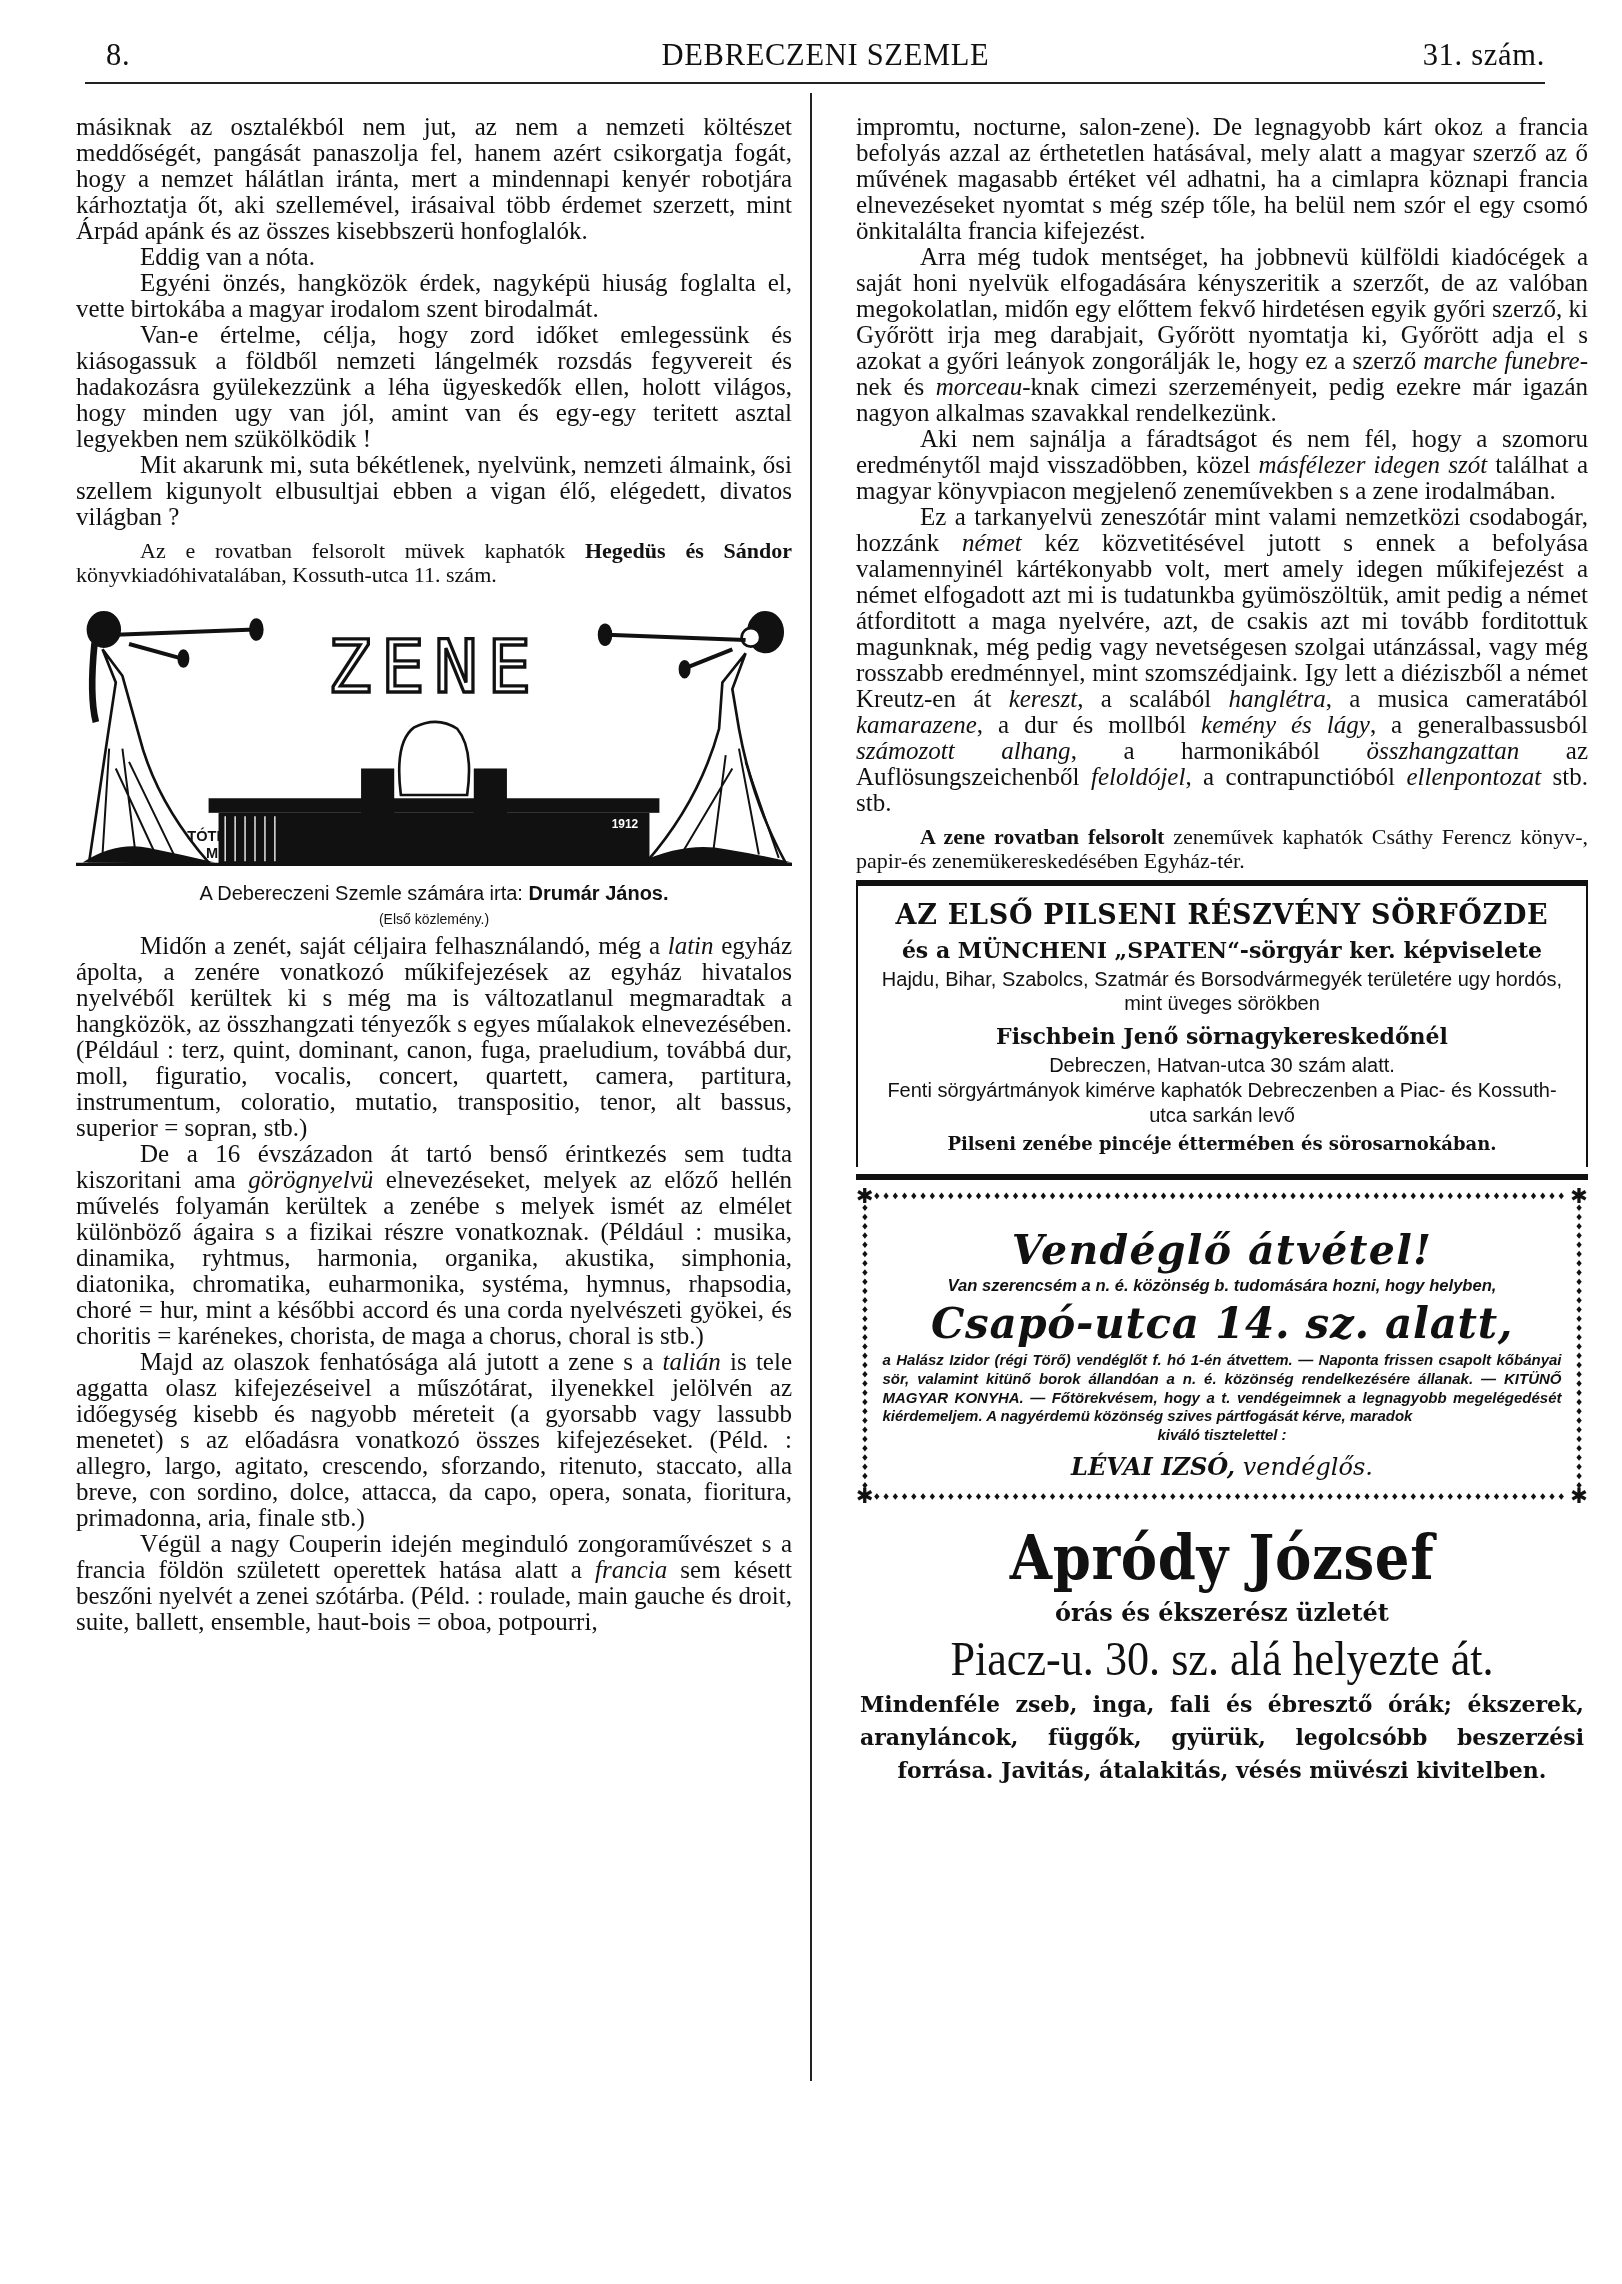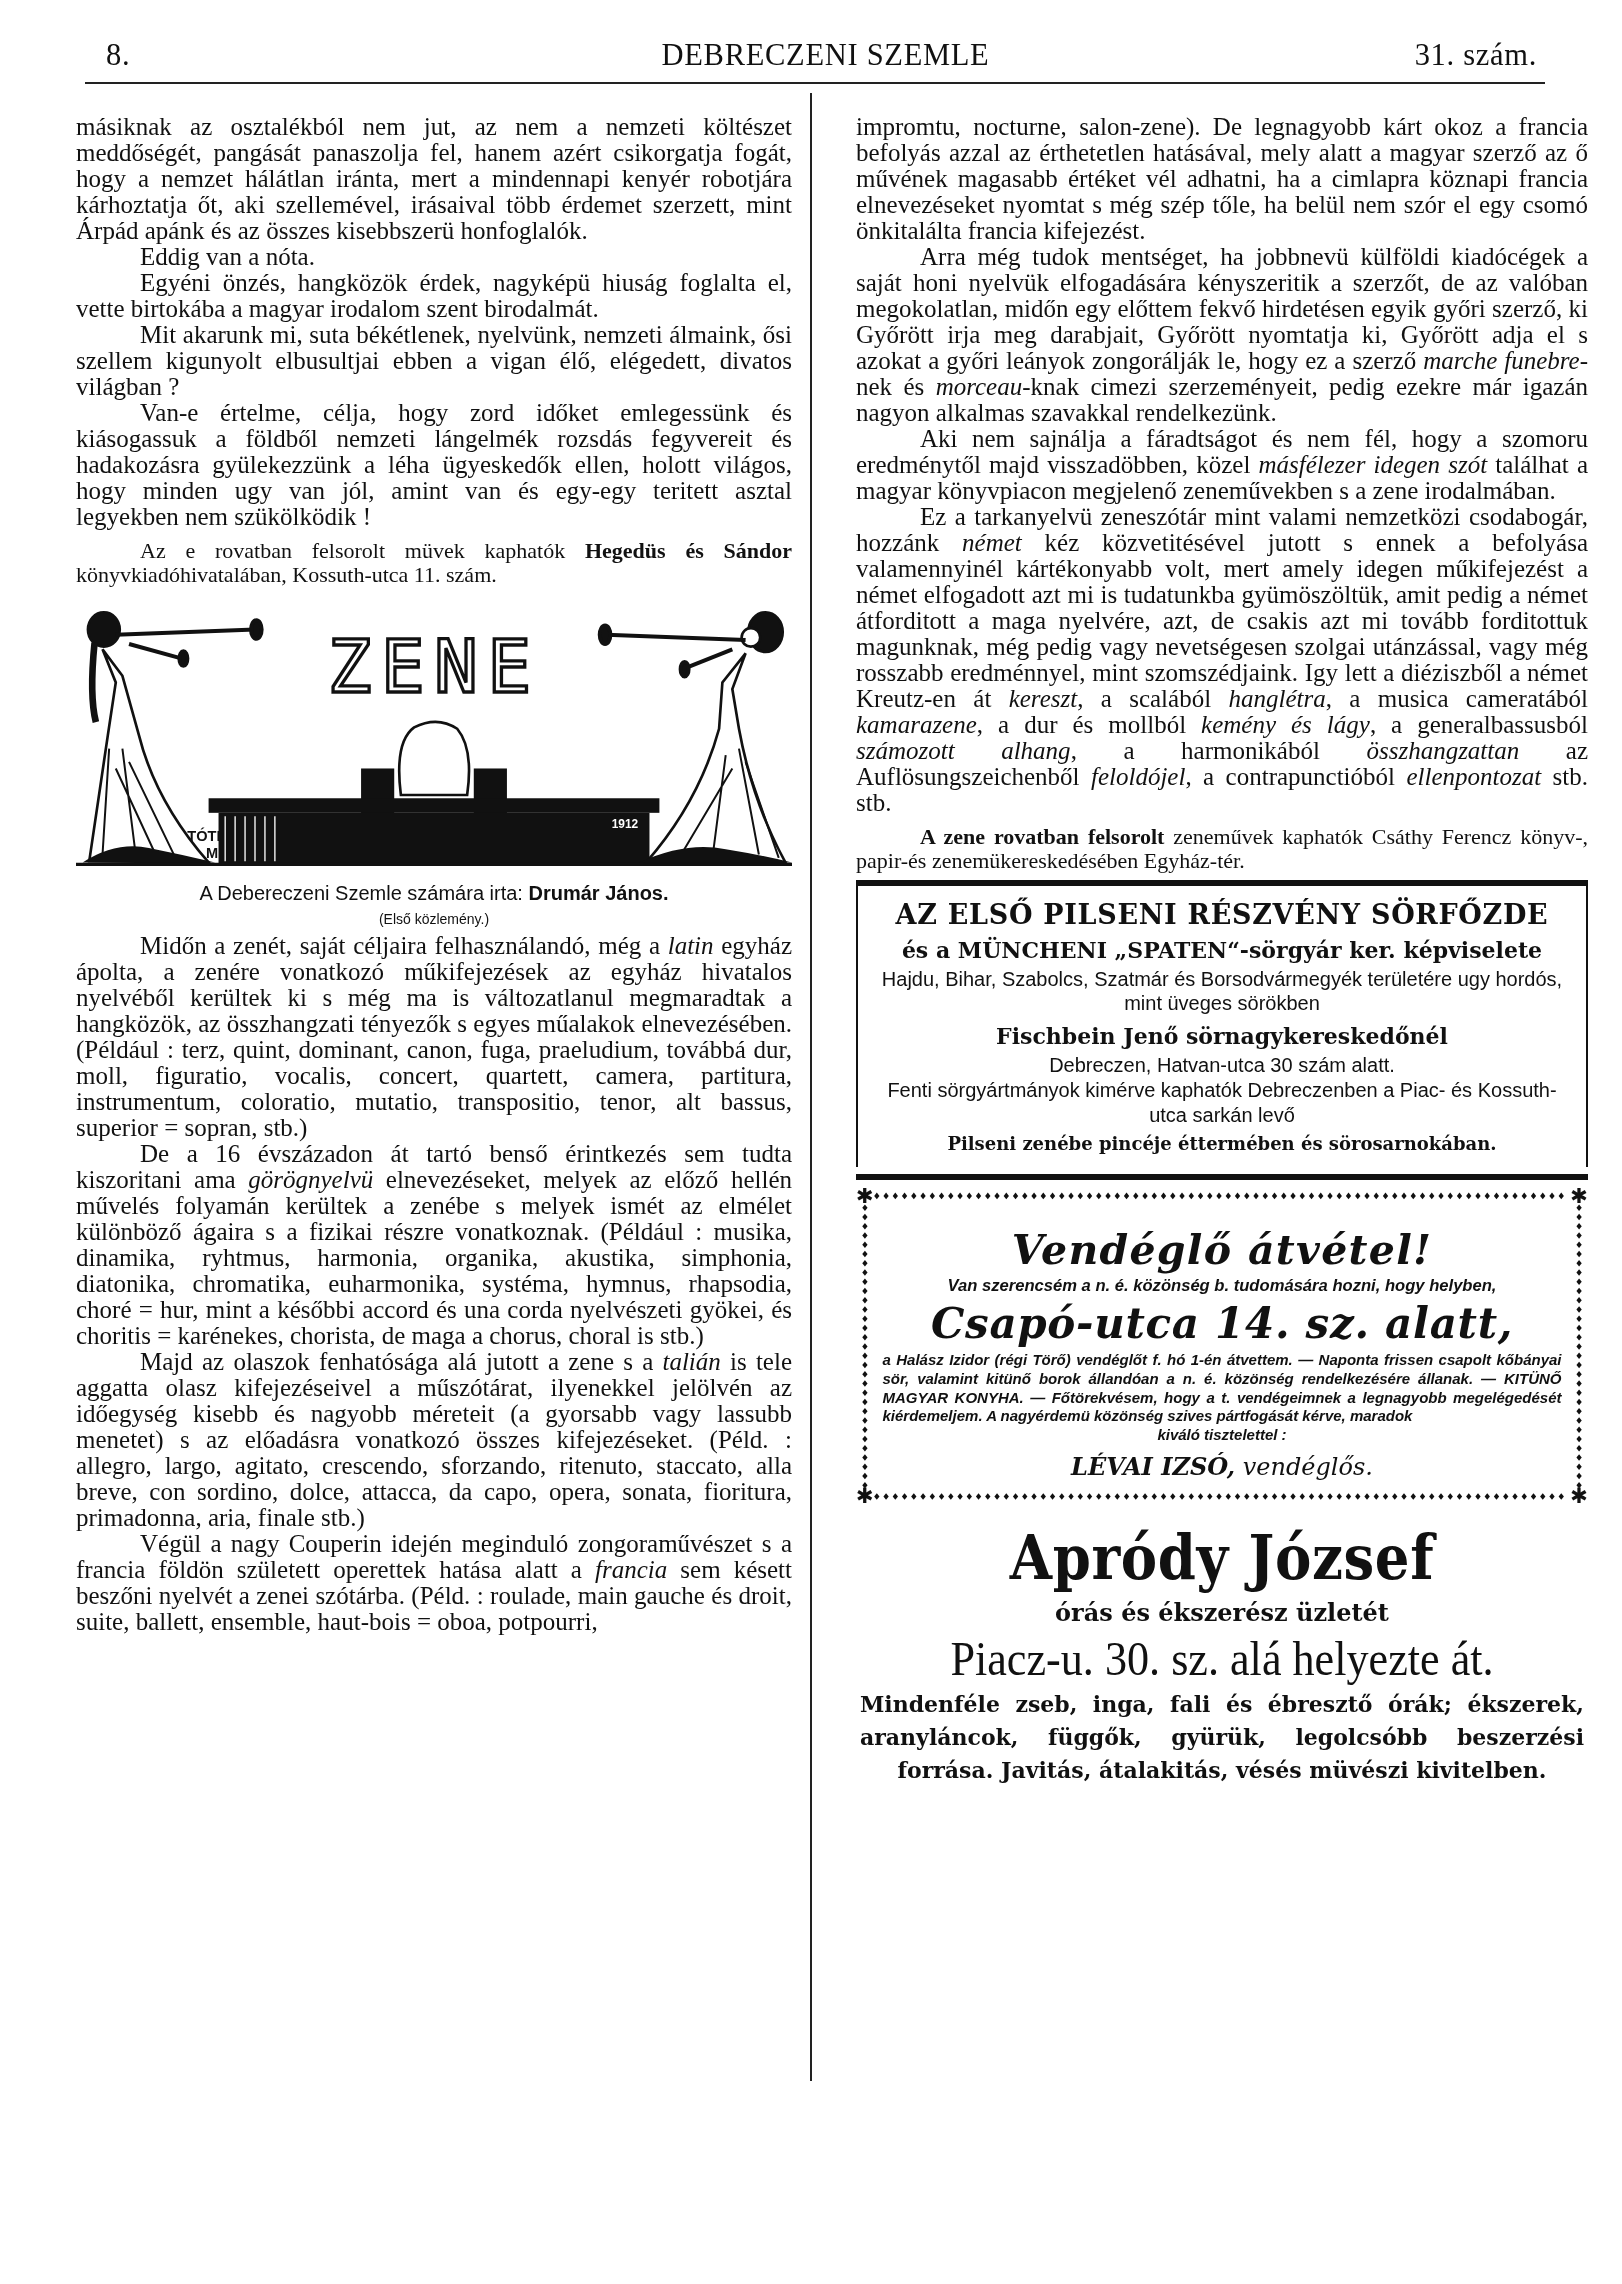--- a/index.html
+++ b/index.html
@@ -3,21 +3,21 @@
 <meta charset="utf-8">
 <style>
   html, body { margin: 0; padding: 0; background: #ffffff; }
   body { width: 1623px; height: 2284px; position: relative; overflow: hidden; color: #111; font-family: "DejaVu Serif", serif; }
   .page { position: absolute; left: 0; top: 0; width: 1623px; height: 2284px; }
 
   
   .hdr { position: absolute; top: 38px; left: 106px; right: 78px; height: 40px; font-family: "Liberation Serif", serif; font-size: 30.5px; letter-spacing: 0.7px; }
   .hdr .pn { position: absolute; left: 0; top: 0; }
   .hdr .tt { position: absolute; left: 0; right: 0; top: 0; text-align: center; }
-  .hdr .iss { position: absolute; right: 8px; top: 0; }
+  .hdr .iss { position: absolute; right: 0; top: 0; }
   .hdr-rule { position: absolute; top: 82px; left: 85px; right: 78px; height: 2px; background: #222; }
   .col-rule { position: absolute; top: 93px; left: 810px; width: 2px; height: 1988px; background: #222; }
 
   
   .col { position: absolute; top: 114px; font-family: "Liberation Serif", serif; font-size: 25px; line-height: 26px; text-align: justify; }
   .col.left { left: 76px; width: 716px; }
   .col.right { left: 829px; width: 732px; margin-left: 27px; }
   .col p { margin: 0; text-indent: 0; }
   .col p.ind { text-indent: 64px; }
   .col i { font-style: italic; }
@@ -71,22 +71,22 @@
     <span class="iss">31. szám.</span>
   </div>
   <div class="hdr-rule"></div>
   <div class="col-rule"></div>
 
   <div class="col left">
     <div id="left-top">
         <p>másiknak az osztalékból nem jut, az nem a nemzeti költészet meddőségét, pangását panaszolja fel, hanem azért csikorgatja fogát, hogy a nemzet hálátlan iránta, mert a mindennapi kenyér robotjára kárhoztatja őt, aki szellemével, irásaival több érdemet szerzett, mint Árpád apánk és az összes kisebbszerü honfoglalók.</p>
         <p class="ind">Eddig van a nóta.</p>
         <p class="ind">Egyéni önzés, hangközök érdek, nagyképü hiuság foglalta el, vette birtokába a magyar irodalom szent birodalmát.</p>
+        <p class="ind">Van-e értelme, célja, hogy zord időket emlegessünk és kiásogassuk a földből nemzeti lángelmék rozsdás fegyvereit és hadakozásra gyülekezzünk a léha ügyeskedők ellen, holott világos, hogy minden ugy van jól, amint van és egy-egy teritett asztal legyekben nem szükölködik !</p>
         <p class="ind">Mit akarunk mi, suta békétlenek, nyelvünk, nemzeti álmaink, ősi szellem kigunyolt elbusultjai ebben a vigan élő, elégedett, divatos világban ?</p>
-        <p class="ind">Van-e értelme, célja, hogy zord időket emlegessünk és kiásogassuk a földből nemzeti lángelmék rozsdás fegyvereit és hadakozásra gyülekezzünk a léha ügyeskedők ellen, holott világos, hogy minden ugy van jól, amint van és egy-egy teritett asztal legyekben nem szükölködik !</p>
       </div>
 
     <p class="note"><span>Az e rovatban felsorolt müvek kaphatók </span><b>Hegedüs és Sándor</b><span> könyvkiadóhivatalában, Kossuth-utca 11. szám.</span></p>
 
     <div class="zene-art">
       <svg viewBox="0 0 1080 420" preserveAspectRatio="none" style="font-size:37.5px">
 
         <g stroke="#111" fill="none" stroke-width="4">
           <ellipse cx="42" cy="40" rx="24" ry="26" fill="#111"></ellipse>
           <path d="M28 60 Q20 140 30 180" stroke-width="10"></path>

